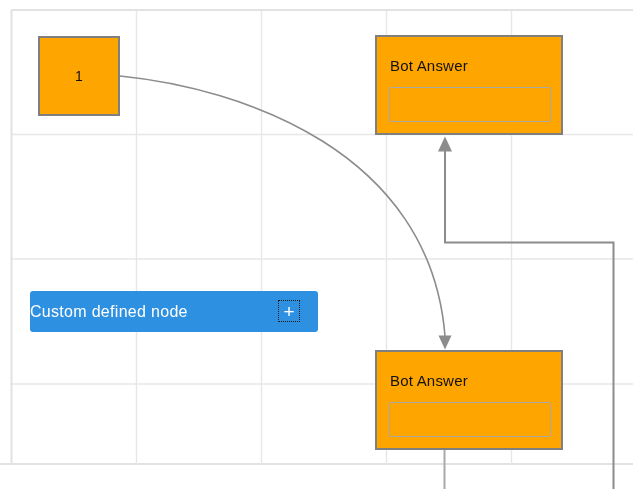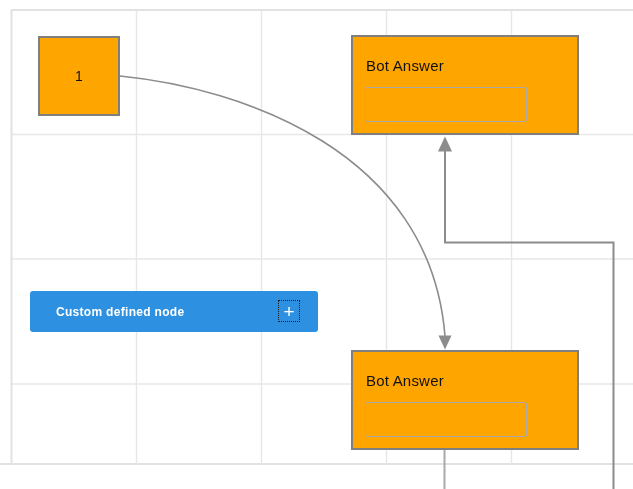--- a/index.html
+++ b/index.html
@@ -42,21 +42,21 @@
   .node{
     position:absolute;
     background:var(--node-fill);
     border:2px solid var(--node-border);
   }
   .node-start{
     left:38px;top:36px;width:82px;height:80px;
     display:flex;align-items:center;justify-content:center;
     font-size:14px;color:var(--text-dark);
   }
-  .node-bot{width:228px;height:100px;}
+  .node-bot{width:188px;height:100px;margin-left:24px;}
   .node-bot-top{left:351px;top:35px;}
   .node-bot-bottom{left:351px;top:350px;}
   .node-bot .bot-title{
     position:absolute;left:13px;top:20px;
     font-size:15px;color:var(--text-dark);
     letter-spacing:0.2px;
   }
   .node-bot .bot-input{
     position:absolute;left:12px;top:50px;
     width:162px;height:35px;
@@ -67,25 +67,23 @@
   .palette-btn{
     position:absolute;
     left:30px;top:291px;width:288px;height:41px;
     background:var(--accent-blue);
     border-radius:3px;
     display:flex;align-items:center;
     cursor:pointer;
   }
   .palette-btn .btn-label{
     color:var(--text-light);
-    font-size:12px;
-    padding-left:26px;
+    font-size:16px;
     letter-spacing:0.3px;
     white-space:nowrap;
-    font-weight:bold;
   }
   .plus-box{
     position:absolute;
     right:18px;top:9px;
     width:22px;height:22px;
     border:1px dotted #1a1a1a;
     display:flex;align-items:center;justify-content:center;
     color:var(--text-light);
     font-size:19px;
     line-height:1;

